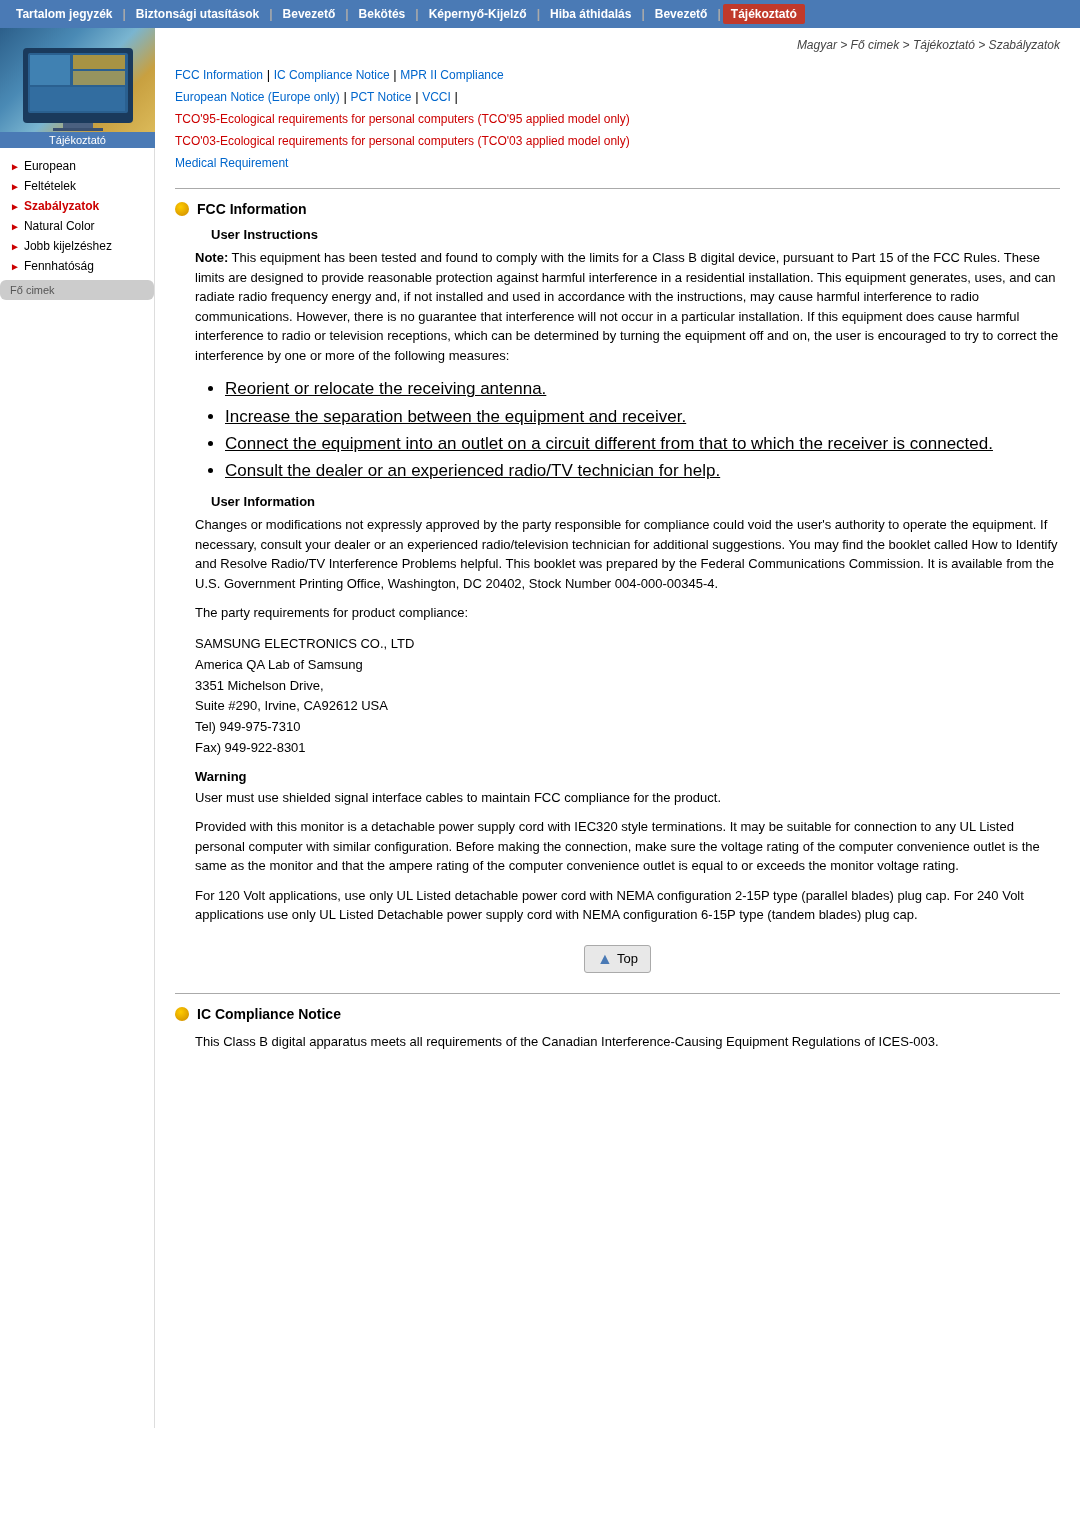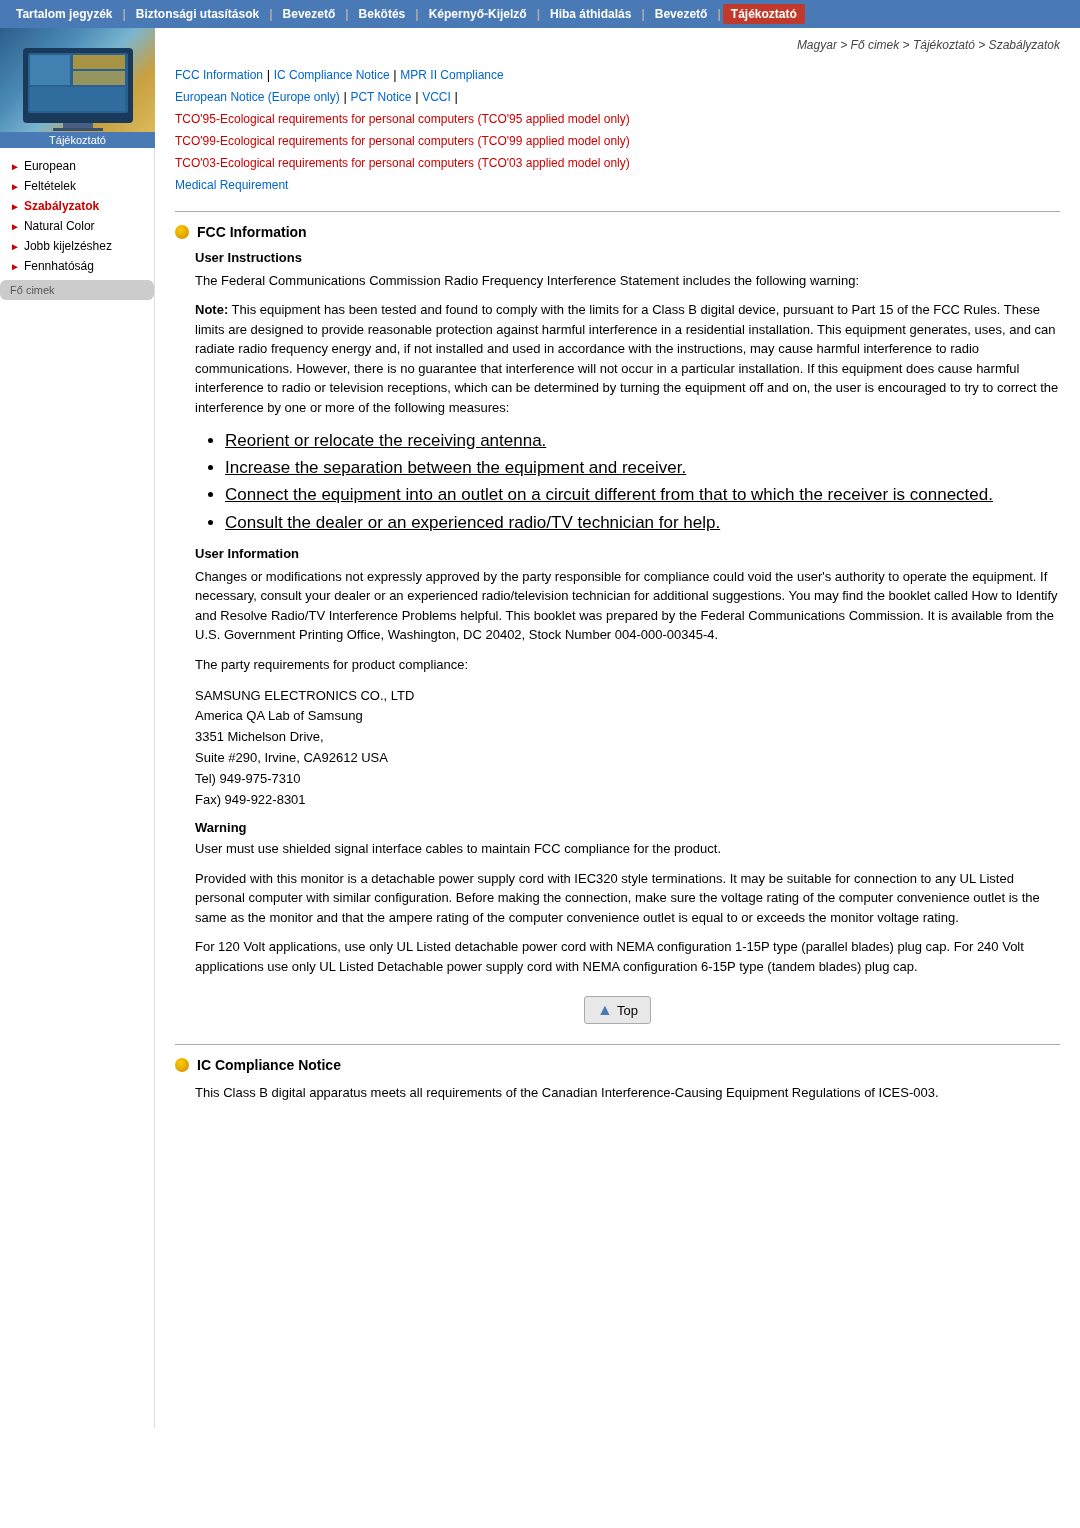--- a/index.html
+++ b/index.html
@@ -158,21 +158,21 @@
       margin-right: 8px;
       flex-shrink: 0;
       display: inline-block;
     }
 
     
     .sub-heading {
       font-size: 13px;
       font-weight: bold;
       margin-bottom: 6px;
-      margin-left: 20px;
+      margin-left: 36px;
     }
 
     
     .para {
       font-size: 13px;
       line-height: 1.5;
       margin-bottom: 10px;
       margin-left: 20px;
     }
 
@@ -320,40 +320,36 @@
         <span> | </span>
         <a href="#">PCT Notice</a>
         <span> | </span>
         <a href="#">VCCI</a>
         <span> |</span>
       </div>
       <div>
         <a href="#" class="red-link" style="color: rgb(204, 0, 0);">TCO'95-Ecological requirements for personal computers (TCO'95 applied model only)</a>
       </div>
       <div>
-        <a href="#" class="red-link" style="color: rgb(204, 0, 0);">TCO'99-Ecological requirements for personal computers (TCO'99 applied model only)</a>
-      </div>
-      <div>
         <a href="#" class="red-link" style="color: rgb(204, 0, 0);">TCO'03-Ecological requirements for personal computers (TCO'03 applied model only)</a>
       </div>
       <div>
         <a href="#">Medical Requirement</a>
       </div>
     </div>
 
     <hr class="hr">
 
     <div>
       <div class="section-heading">
         <span class="bullet-icon"></span>
         <span>FCC Information</span>
       </div>
 
       <div class="sub-heading">User Instructions</div>
-      <div class="para">The Federal Communications Commission Radio Frequency Interference Statement includes the following warning:</div>
 
       <div class="para">
         <span class="note-bold">Note:</span><span> This equipment has been tested and found to comply with the limits for a Class B digital device, pursuant to Part 15 of the FCC Rules. These limits are designed to provide reasonable protection against harmful interference in a residential installation. This equipment generates, uses, and can radiate radio frequency energy and, if not installed and used in accordance with the instructions, may cause harmful interference to radio communications. However, there is no guarantee that interference will not occur in a particular installation. If this equipment does cause harmful interference to radio or television receptions, which can be determined by turning the equipment off and on, the user is encouraged to try to correct the interference by one or more of the following measures:</span>
       </div>
 
       <ul class="bullet-list">
         <li>Reorient or relocate the receiving antenna.</li>
         <li>Increase the separation between the equipment and receiver.</li>
         <li>Connect the equipment into an outlet on a circuit different from that to which the receiver is connected.</li>
         <li>Consult the dealer or an experienced radio/TV technician for help.</li>
@@ -364,21 +360,21 @@
 
       <div class="address-block">The party requirements for product compliance:</div>
       <div class="address-block">
         <span>SAMSUNG ELECTRONICS CO., LTD<br>America QA Lab of Samsung<br>3351 Michelson Drive,<br>Suite #290, Irvine, CA92612 USA<br>Tel) 949-975-7310<br>Fax) 949-922-8301</span>
       </div>
 
       <div class="warning-label">Warning</div>
       <div class="para">User must use shielded signal interface cables to maintain FCC compliance for the product.</div>
 
       <div class="para">Provided with this monitor is a detachable power supply cord with IEC320 style terminations. It may be suitable for connection to any UL Listed personal computer with similar configuration. Before making the connection, make sure the voltage rating of the computer convenience outlet is the same as the monitor and that the ampere rating of the computer convenience outlet is equal to or exceeds the monitor voltage rating.</div>
-      <div class="para">For 120 Volt applications, use only UL Listed detachable power cord with NEMA configuration 1-15P type (parallel blades) plug cap. For 240 Volt applications use only UL Listed Detachable power supply cord with NEMA configuration 6-15P type (tandem blades) plug cap.</div>
+      <div class="para">For 120 Volt applications, use only UL Listed detachable power cord with NEMA configuration 2-15P type (parallel blades) plug cap. For 240 Volt applications use only UL Listed Detachable power supply cord with NEMA configuration 6-15P type (tandem blades) plug cap.</div>
 
       <div class="top-btn-container">
         <button class="top-btn">
           <span class="arrow-up">▲</span>
           <span>Top</span>
         </button>
       </div>
     </div>
 
     <hr class="hr">

